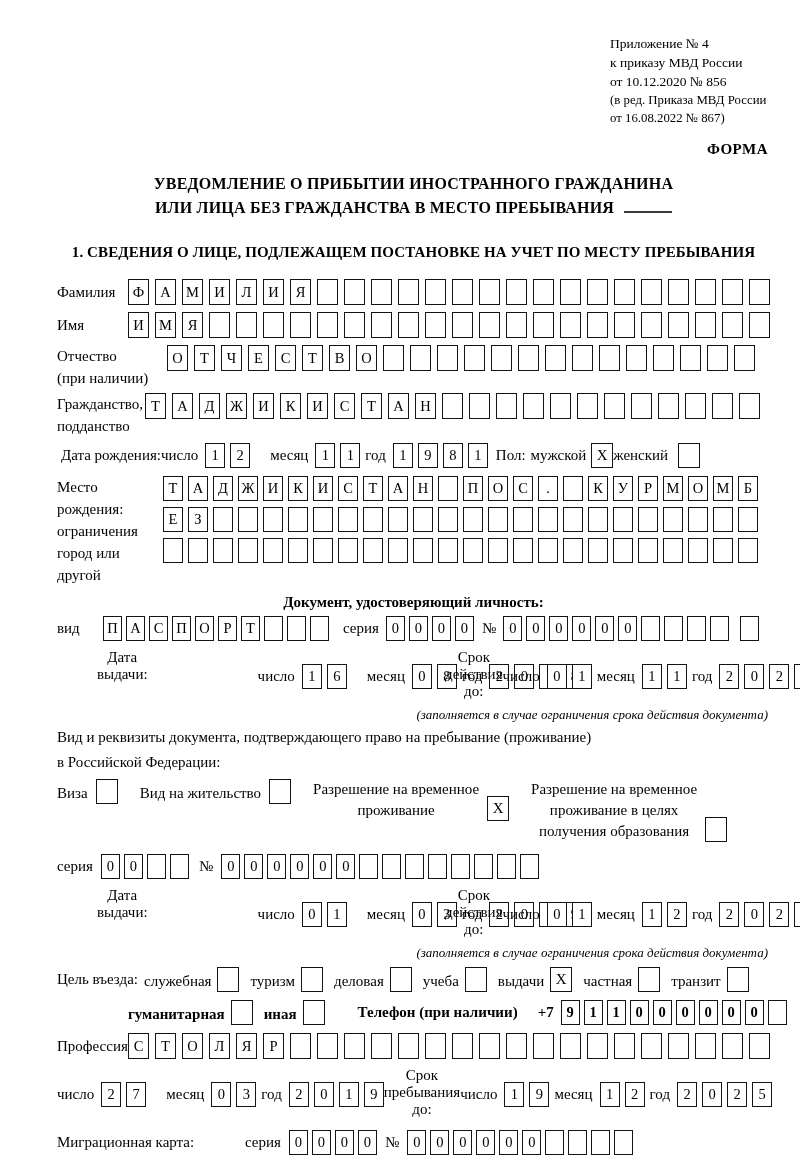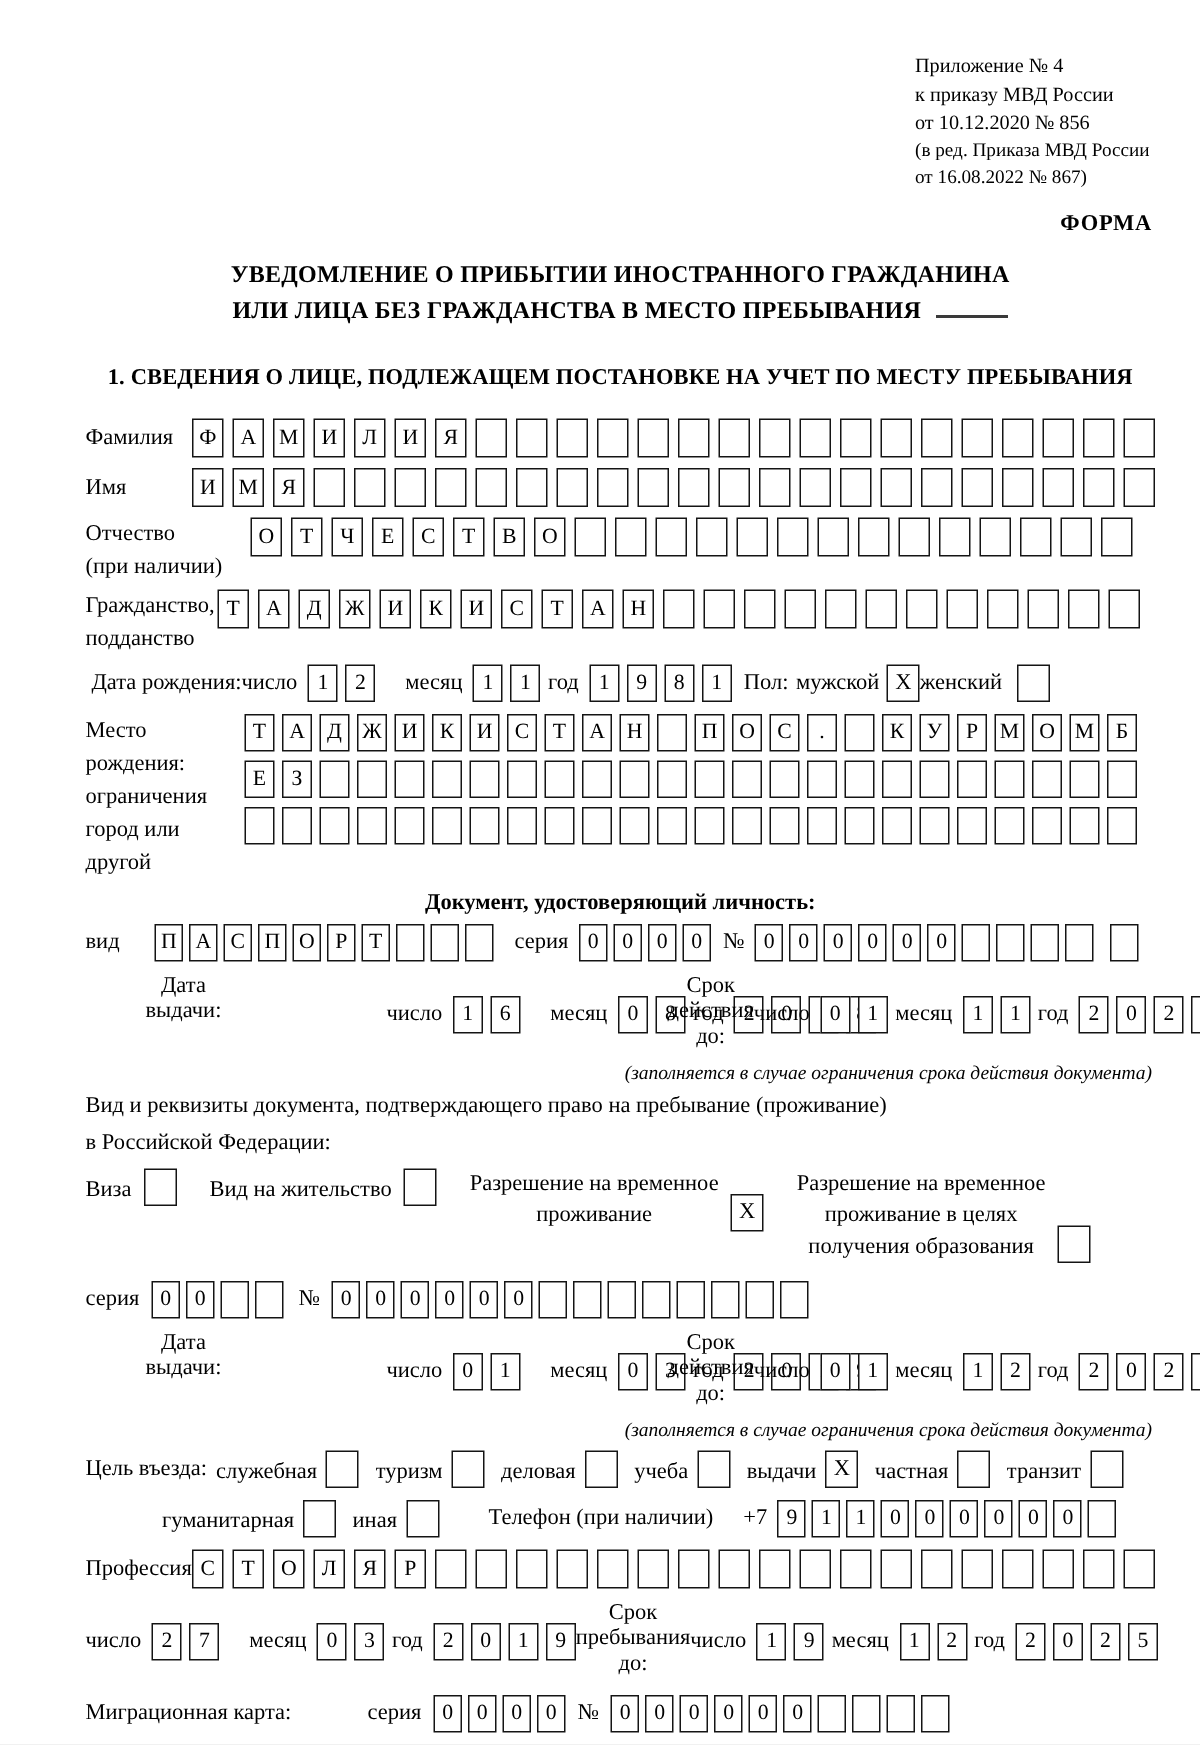--- a/index.html
+++ b/index.html
@@ -562,21 +562,21 @@
         </span>
         <span class="opt">
           <span class="opt-label">
             <span>транзит</span>
           </span>
           <span class="checkbox"></span>
         </span>
       </div>
   </div>
 
-  <div class="row" style="margin-top:8px;margin-left:51px;">
+  <div class="row" style="margin-top:8px;margin-left:71px;font-weight:bold;">
     <div class="optrow purpose">
         <span class="opt">
           <span class="opt-label">
             <span>гуманитарная</span>
           </span>
           <span class="checkbox"></span>
         </span>
         <span class="opt">
           <span class="opt-label">
             <span>иная</span>

